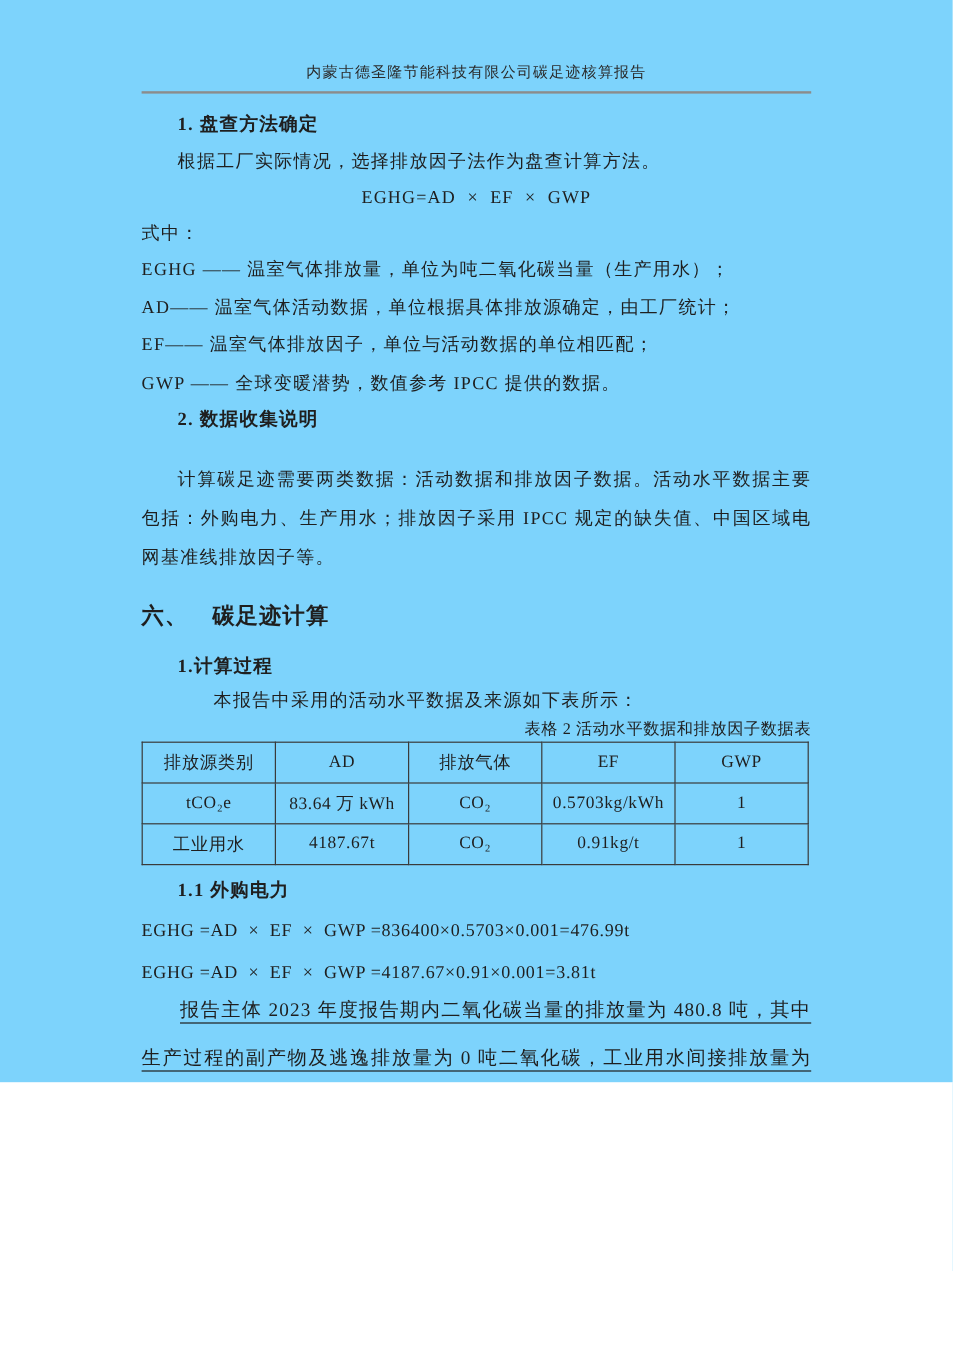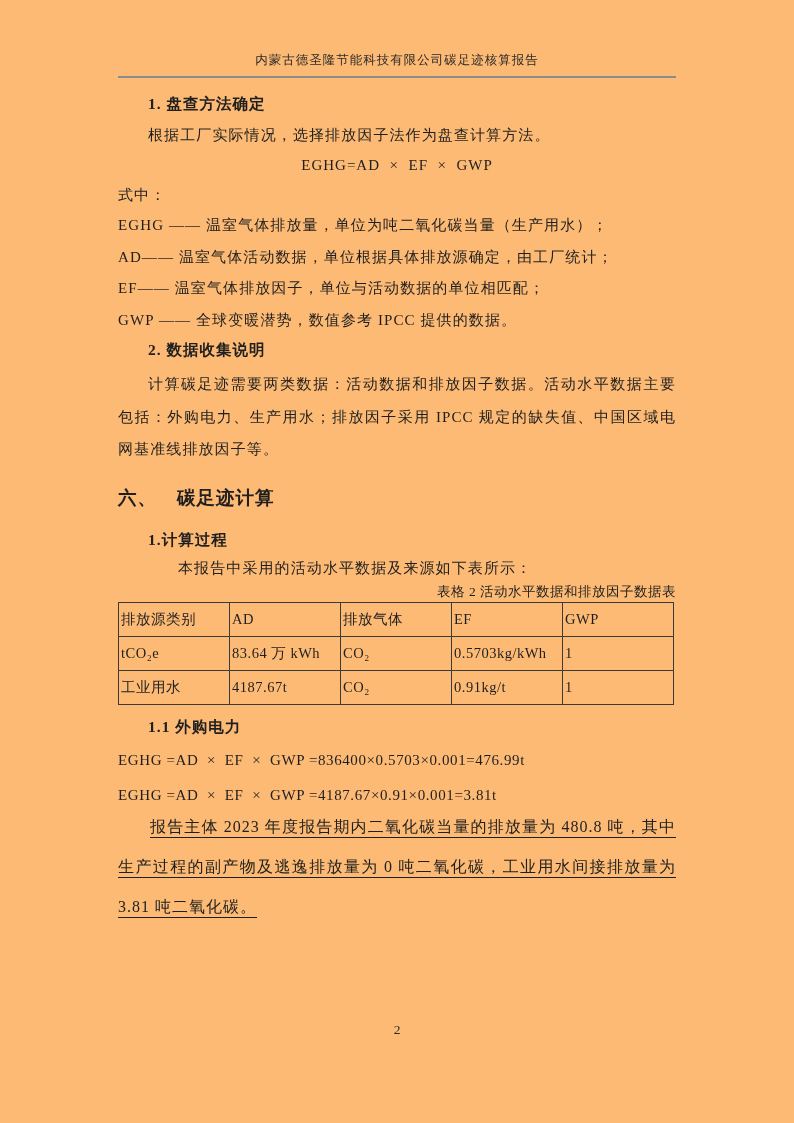--- a/index.html
+++ b/index.html
@@ -1,17 +1,17 @@
 <!DOCTYPE html>
 <html lang="zh"><head>
 <meta charset="utf-8">
 <style>
   html,body { margin:0; padding:0; background:#ffffff; }
   .page {
-    position:relative; width:794px; height:1123px; background:#fdba74;
+    position:relative; width:794px; height:902px; background:#7dd3fc;
     font-family:"Liberation Serif","DejaVu Serif",serif; color:#1f1f1f;
     overflow:hidden;
   }
   .content { position:absolute; left:118px; width:558px; top:0; }
 
   .doc-header {
     padding-top:53px; padding-bottom:8px; border-bottom:2px solid #8c8c8c;
     text-align:center; font-size:12.5px; line-height:15px; letter-spacing:1px; color:#2a2a2a;
   }
 
@@ -24,27 +24,27 @@
   .dc-heading { margin:0 0 0 30px; line-height:28px; }
   .proc-heading { margin:16px 0 0 30px; line-height:26px; }
   .calc-heading1 { margin:9px 0 0 30px; line-height:26px; }
   .calc-heading2 { margin:22px 0 0 30px; line-height:26px; }
 
   .body-text { font-size:15px; letter-spacing:1.1px; }
   .m-para { margin:3px 0 0; line-height:30px; text-indent:2em; }
   .m-formula { margin:0; line-height:30px; text-align:center; white-space:pre-wrap; letter-spacing:1px; }
   .m-lead { margin:0; line-height:30px; }
   .def-line { margin:0; line-height:31.5px; }
-  .dc-para { margin:4px 0 0; line-height:32.5px; text-indent:2em; text-align:justify; }
+  .dc-para { margin:20px 0 0; line-height:32.5px; text-indent:2em; text-align:justify; }
   .proc-intro { margin:1px 0 0; line-height:28px; padding-left:60px; }
   .table-caption { margin:0; line-height:20px; font-size:13.5px; text-align:right; letter-spacing:0.5px; }
 
   table.data-table { width:556px; border-collapse:collapse; table-layout:fixed; }
   .data-table th, .data-table td {
-    border:1px solid #3a3a3a; height:33px; text-align:left; vertical-align:middle;
+    border:1px solid #3a3a3a; height:33px; text-align:center; vertical-align:middle;
     font-size:14.5px; font-weight:normal; letter-spacing:0.5px; padding:0 2px; overflow:hidden;
   }
 
   .calc-line { margin:5px 0 0; line-height:30px; white-space:pre-wrap; letter-spacing:0.6px; }
 
   .conclusion {
     margin:-3px 0 0; line-height:40px; text-indent:2em; text-align:justify;
     font-weight:normal; font-size:16px; letter-spacing:1px;
     text-decoration:underline; text-underline-offset:5px; text-decoration-thickness:1px;
   }

